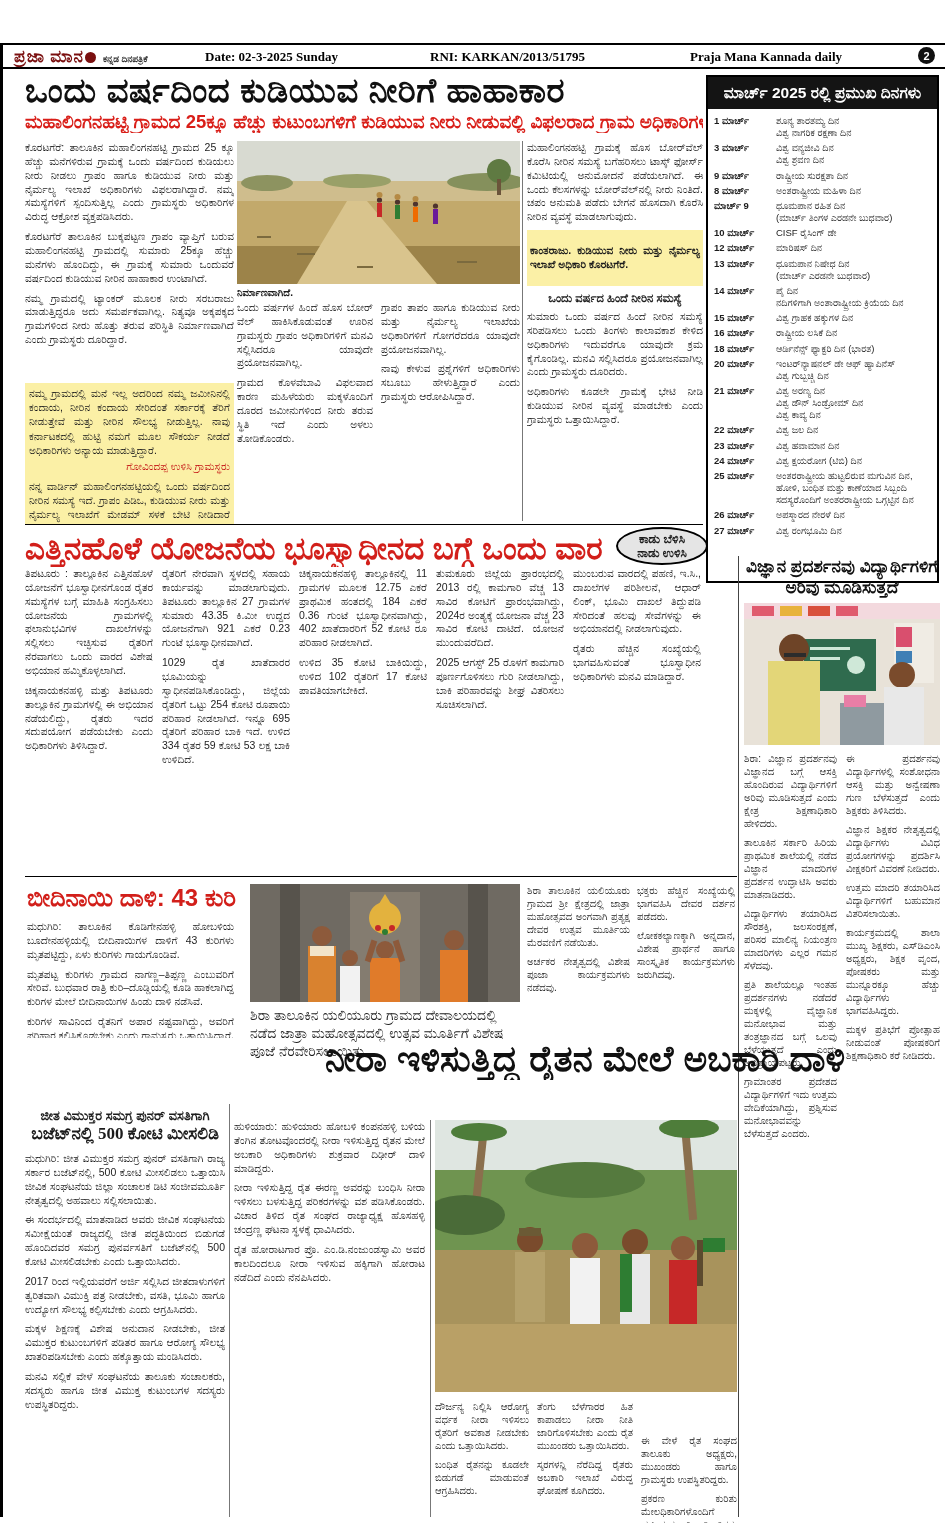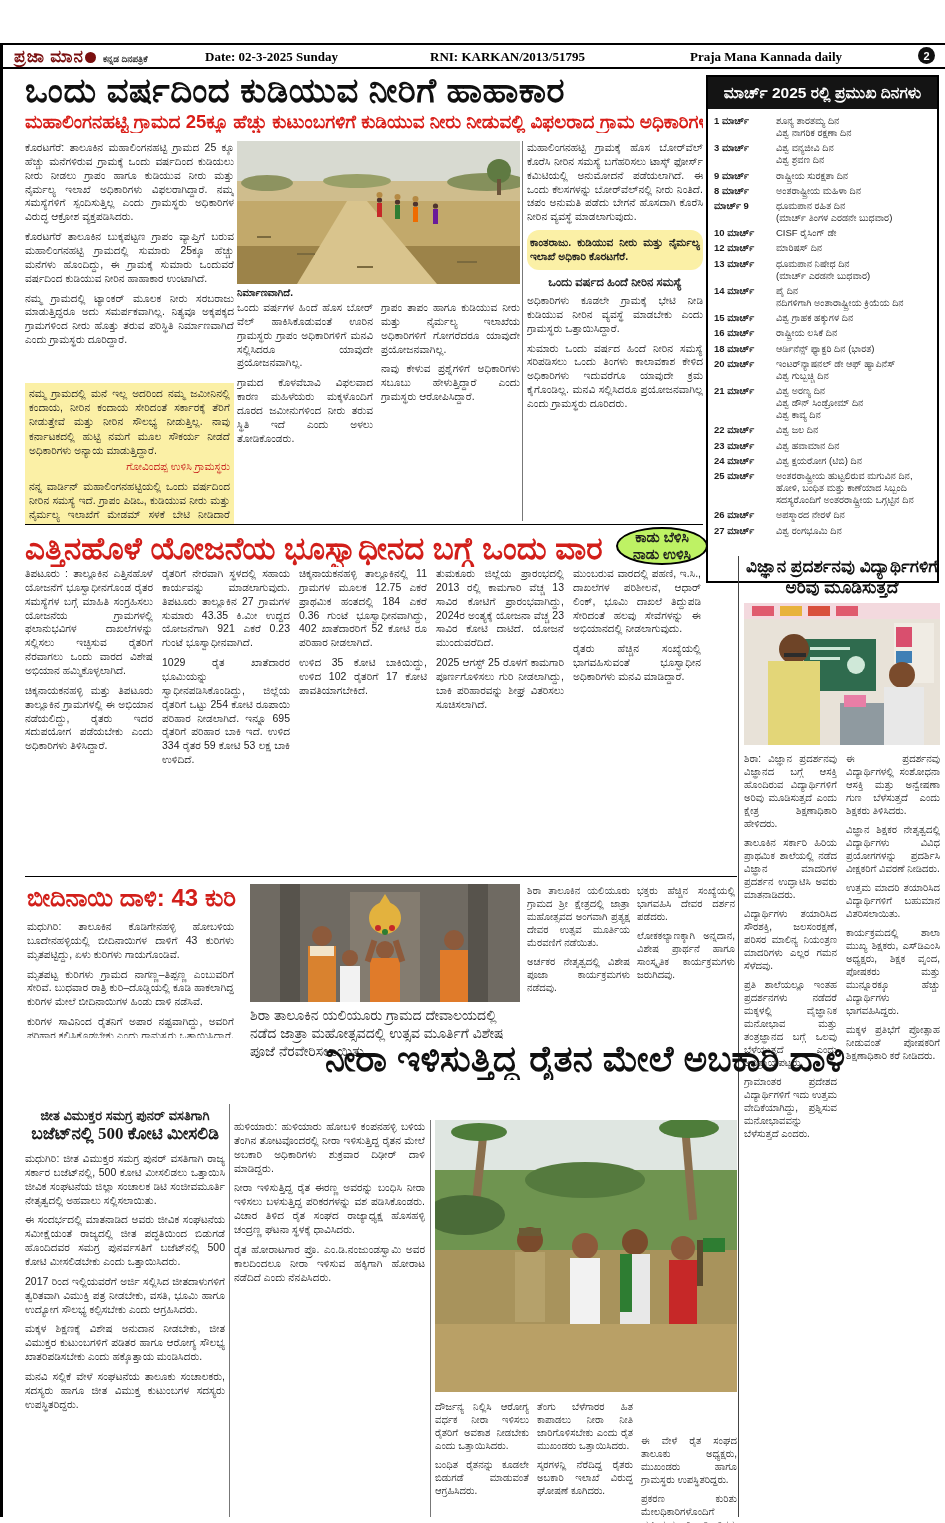--- a/index.html
+++ b/index.html
@@ -46,21 +46,21 @@
   .march-title{background:#141414;color:#fff;font-weight:bold;font-size:15.5px;text-align:center;
                padding:7px 2px;white-space:nowrap;overflow:hidden;}
   .march-list{padding:6px 6px 0 6px;}
   .mrow{display:flex;margin-bottom:3px;font-size:9.5px;line-height:1.28;}
   .mdate{width:62px;flex:none;font-weight:bold;}
   .mev{flex:1;white-space:pre-line;}
 
   
   .badge-oval{position:absolute;border:2px solid #000;border-radius:50%;width:88px;height:34px;
               display:flex;flex-direction:column;align-items:center;justify-content:center;
-              font-size:14px;font-weight:bold;line-height:1.2;background:#bef264;text-align:center;}
+              font-size:12px;font-weight:bold;line-height:1.2;background:#e5e5e5;text-align:center;}
 
   .photo{position:absolute;overflow:hidden;background:#ccc;}
   .photo svg{display:block;}
 </style>
 </head>
 <body>
 
 <div class="page">
 
   <div class="leftedge"></div>
@@ -125,25 +125,25 @@
       <p>ಗ್ರಾಪಂ ತಾಪಂ ಹಾಗೂ ಕುಡಿಯುವ ನೀರು ಮತ್ತು ನೈರ್ಮಲ್ಯ ಇಲಾಖೆಯ ಅಧಿಕಾರಿಗಳಿಗೆ ಗೋಗರೆದರೂ ಯಾವುದೇ ಪ್ರಯೋಜನವಾಗಿಲ್ಲ.</p>
       <p>ನಾವು ಕೇಳುವ ಪ್ರಶ್ನೆಗಳಿಗೆ ಅಧಿಕಾರಿಗಳು ಸಬೂಬು ಹೇಳುತ್ತಿದ್ದಾರೆ ಎಂದು ಗ್ರಾಮಸ್ಥರು ಆರೋಪಿಸಿದ್ದಾರೆ.</p>
     </div>
 
   <div class="vrule" style="left:522px;top:141px;height:380px;"></div>
 
   <div class="col" style="left:527px;top:141px;width:176px;height:382px;">
     <div>
         <p>ಮಹಾಲಿಂಗನಹಟ್ಟಿ ಗ್ರಾಮಕ್ಕೆ ಹೊಸ ಬೋರ್‌ವೆಲ್ ಕೊರೆಸಿ ನೀರಿನ ಸಮಸ್ಯೆ ಬಗೆಹರಿಸಲು ಟಾಸ್ಕ್ ಫೋರ್ಸ್ ಕಮಿಟಿಯಲ್ಲಿ ಅನುಮೋದನೆ ಪಡೆಯಲಾಗಿದೆ. ಈ ಒಂದು ಕೆಲಸಗಳನ್ನು ಬೋರ್‌ವೆಲ್‌ನಲ್ಲಿ ನೀರು ನಿಂತಿದೆ. ಚಪಂ ಅನುಮತಿ ಪಡೆದು ಬೇಗನೆ ಹೊಸದಾಗಿ ಕೊರೆಸಿ ನೀರಿನ ವ್ಯವಸ್ಥೆ ಮಾಡಲಾಗುವುದು.</p>
       </div>
-    <div class="hl" style="font-weight:bold;padding:6px 3px;margin-bottom:5px;border-radius:12px;">ಕಾಂತರಾಜು. ಕುಡಿಯುವ ನೀರು ಮತ್ತು ನೈರ್ಮಲ್ಯ ಇಲಾಖೆ ಅಧಿಕಾರಿ ಕೊರಟಗೆರೆ.</div>
+    <div class="hl" style="font-weight:bold;padding:14px 3px;margin-bottom:5px;">ಕಾಂತರಾಜು. ಕುಡಿಯುವ ನೀರು ಮತ್ತು ನೈರ್ಮಲ್ಯ ಇಲಾಖೆ ಅಧಿಕಾರಿ ಕೊರಟಗೆರೆ.</div>
     <div class="mini-sub">ಒಂದು ವರ್ಷದ ಹಿಂದೆ ನೀರಿನ ಸಮಸ್ಯೆ</div>
     <div>
+        <p>ಸುಮಾರು ಒಂದು ವರ್ಷದ ಹಿಂದೆ ನೀರಿನ ಸಮಸ್ಯೆ ಸರಿಪಡಿಸಲು ಒಂದು ತಿಂಗಳು ಕಾಲಾವಕಾಶ ಕೇಳಿದ ಅಧಿಕಾರಿಗಳು ಇದುವರೆಗೂ ಯಾವುದೇ ಕ್ರಮ ಕೈಗೊಂಡಿಲ್ಲ. ಮನವಿ ಸಲ್ಲಿಸಿದರೂ ಪ್ರಯೋಜನವಾಗಿಲ್ಲ ಎಂದು ಗ್ರಾಮಸ್ಥರು ದೂರಿದರು.</p>
         <p>ಅಧಿಕಾರಿಗಳು ಕೂಡಲೇ ಗ್ರಾಮಕ್ಕೆ ಭೇಟಿ ನೀಡಿ ಕುಡಿಯುವ ನೀರಿನ ವ್ಯವಸ್ಥೆ ಮಾಡಬೇಕು ಎಂದು ಗ್ರಾಮಸ್ಥರು ಒತ್ತಾಯಿಸಿದ್ದಾರೆ.</p>
-        <p>ಸುಮಾರು ಒಂದು ವರ್ಷದ ಹಿಂದೆ ನೀರಿನ ಸಮಸ್ಯೆ ಸರಿಪಡಿಸಲು ಒಂದು ತಿಂಗಳು ಕಾಲಾವಕಾಶ ಕೇಳಿದ ಅಧಿಕಾರಿಗಳು ಇದುವರೆಗೂ ಯಾವುದೇ ಕ್ರಮ ಕೈಗೊಂಡಿಲ್ಲ. ಮನವಿ ಸಲ್ಲಿಸಿದರೂ ಪ್ರಯೋಜನವಾಗಿಲ್ಲ ಎಂದು ಗ್ರಾಮಸ್ಥರು ದೂರಿದರು.</p>
       </div>
   </div>
 
   <div class="hl-box" style="left:25px;top:383px;width:201px;height:136px;">
     <div>ನಮ್ಮ ಗ್ರಾಮದಲ್ಲಿ ಮನೆ ಇಲ್ಲ ಅದರಿಂದ ನಮ್ಮ ಜಮೀನಿನಲ್ಲಿ ಕಂದಾಯ, ನೀರಿನ ಕಂದಾಯ ಸೇರಿದಂತೆ ಸರ್ಕಾರಕ್ಕೆ ತೆರಿಗೆ ನೀಡುತ್ತೇವೆ ಮತ್ತು ನೀರಿನ ಸೌಲಭ್ಯ ನೀಡುತ್ತಿಲ್ಲ. ನಾವು ಕರ್ನಾಟಕದಲ್ಲಿ ಹುಟ್ಟಿ ನಮಗೆ ಮೂಲ ಸೌಕರ್ಯ ನೀಡದೆ ಅಧಿಕಾರಿಗಳು ಅನ್ಯಾಯ ಮಾಡುತ್ತಿದ್ದಾರೆ.</div>
     <div class="attr-red">ಗೋವಿಂದಪ್ಪ ಉಳಿಸಿ ಗ್ರಾಮಸ್ಥರು</div>
     <div>ನನ್ನ ವಾರ್ಡಿನ್ ಮಹಾಲಿಂಗನಹಟ್ಟಿಯಲ್ಲಿ ಒಂದು ವರ್ಷದಿಂದ ನೀರಿನ ಸಮಸ್ಯೆ ಇದೆ. ಗ್ರಾಪಂ ಪಿಡಿಒ, ಕುಡಿಯುವ ನೀರು ಮತ್ತು ನೈರ್ಮಲ್ಯ ಇಲಾಖೆಗೆ ಮೇಡಮ್ ಸಳಕೆ ಬೇಟಿ ನೀಡಿದಾರೆ ಆದರೂ ಯಾವುದೇ ಪರಿಹಾರ ದೊರೆತಿಲ್ಲ.</div>
 
   </div>
 

